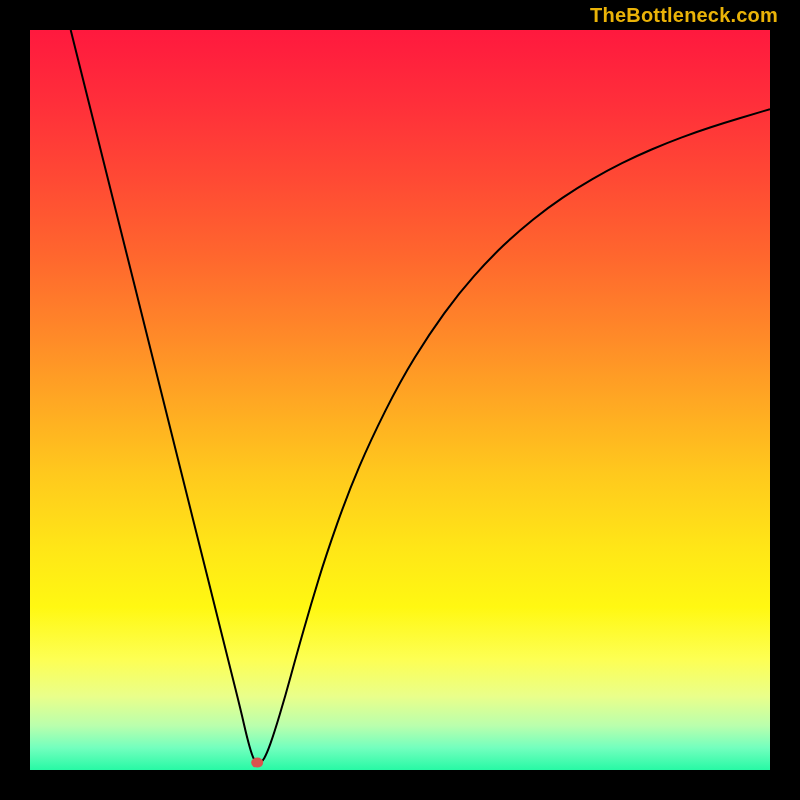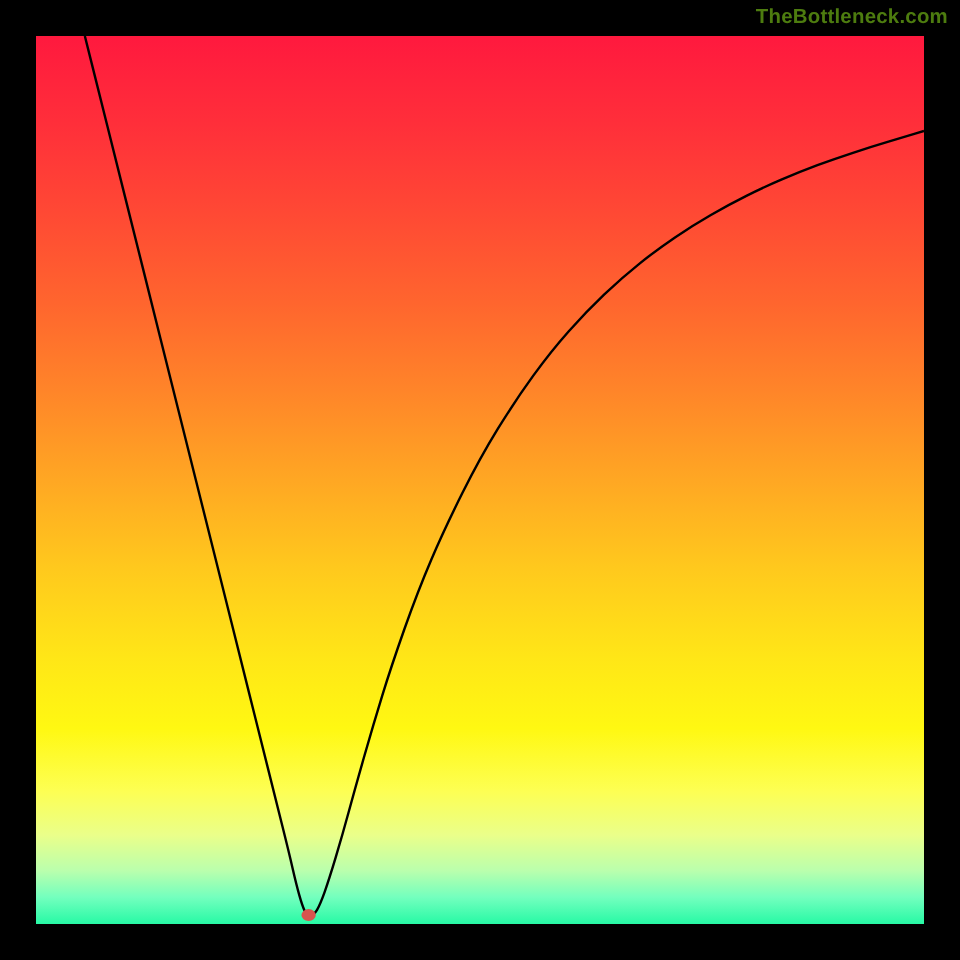--- a/index.html
+++ b/index.html
@@ -20,23 +20,23 @@
   .plot {
     position: absolute;
     left: 30px;
     top: 30px;
     width: 740px;
     height: 740px;
   }
   .watermark {
     position: absolute;
     top: 4px;
-    right: 10px;
-    color: #4d7c0f;
-    font-size: 17px;
+    right: 22px;
+    color: #eab308;
+    font-size: 20px;
     font-weight: 600;
     letter-spacing: 0.2px;
   }
   svg { display: block; }
 </style>
 </head>
 <body>
 
 <div class="frame">
   <div class="watermark">TheBottleneck.com</div>

